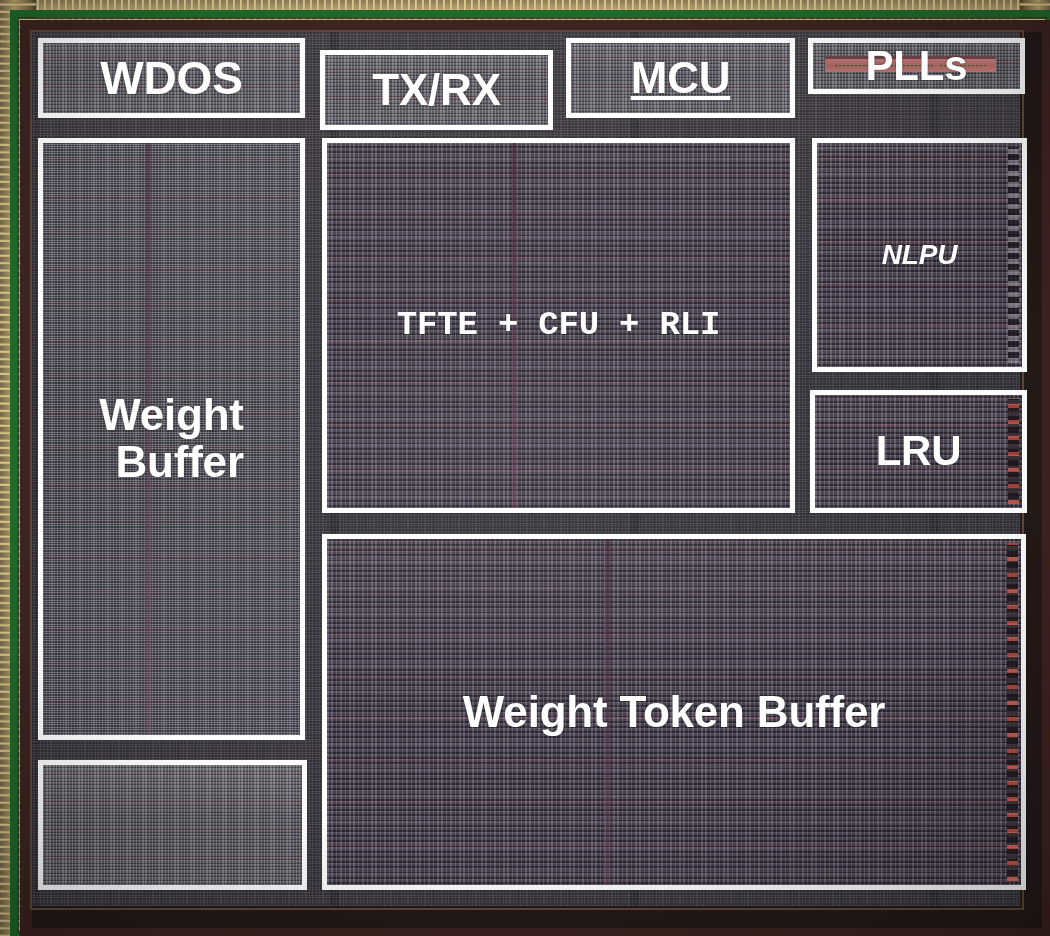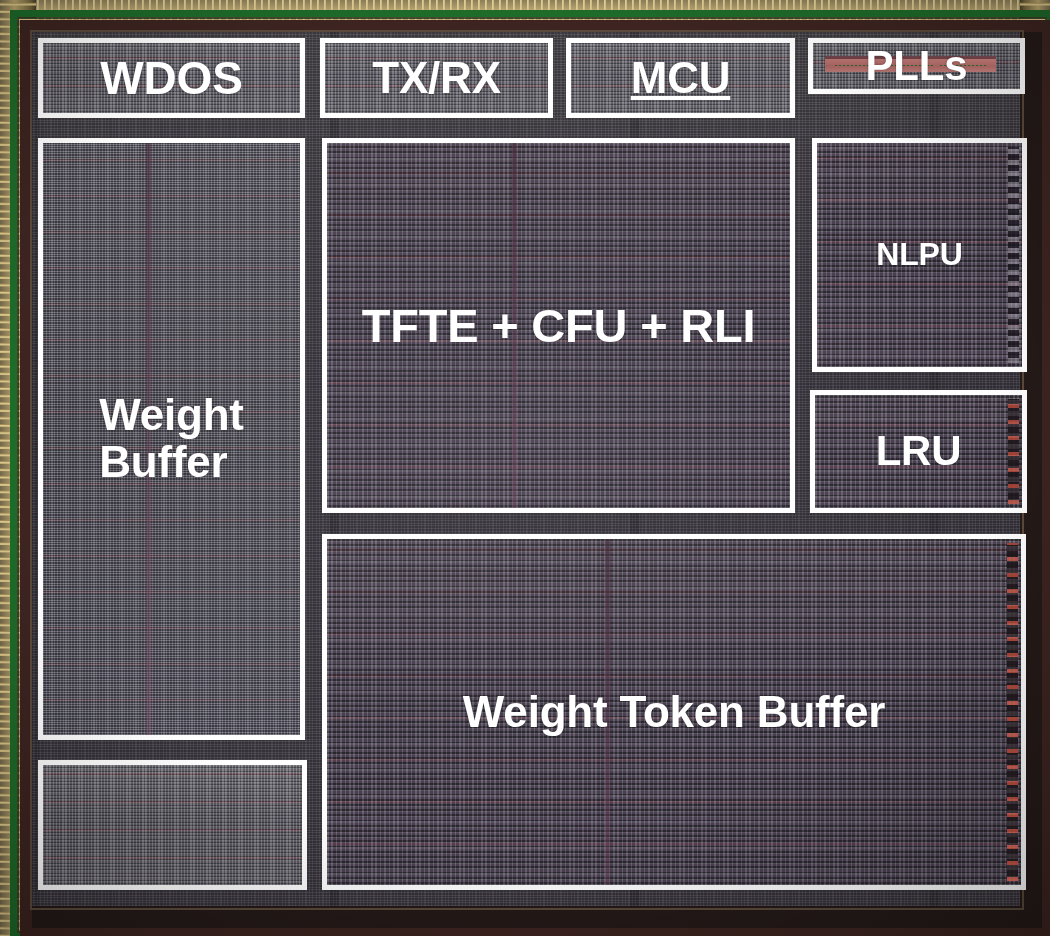--- a/index.html
+++ b/index.html
@@ -174,47 +174,47 @@
     content:"";position:absolute;
     left:40%;top:0;width:5px;height:100%;
     background:linear-gradient(180deg,rgba(70,40,60,.55),rgba(120,70,100,.35));
   }
 
   .label{
     position:relative;
     z-index:3;
     color:#ffffff;
     font-weight:bold;
-    text-align:left;
+    text-align:right;
     line-height:1.06;
     letter-spacing:-.2px;
     text-shadow:0 0 3px rgba(0,0,0,.30);
     white-space:pre-line;
     padding:0 6px;
   }
 
   
   #blk-wdos  {left:38px; top:38px;  width:267px; height:80px;}
-  #blk-txrx  {left:320px;top:38px;  width:233px; height:80px;}
+  #blk-txrx  {left:320px;top:50px;  width:233px; height:80px;}
   #blk-mcu   {left:566px;top:38px;  width:229px; height:80px;}
   #blk-plls  {left:808px;top:38px;  width:217px; height:56px;}
   #blk-wbuf  {left:38px; top:138px; width:267px; height:602px;}
   #blk-tfte  {left:322px;top:138px; width:473px; height:375px;}
   #blk-nlpu  {left:812px;top:138px; width:215px; height:234px;}
   #blk-lru   {left:810px;top:390px; width:217px; height:123px;}
   #blk-gtb   {left:322px;top:534px; width:704px; height:356px;}
   #blk-emac  {left:38px; top:760px; width:269px; height:130px;}
 
   #blk-wdos  .label{font-size:46px;}
   #blk-txrx  .label{font-size:44px;}
   #blk-mcu   .label{font-size:44px;text-decoration:underline;}
   #blk-plls  .label{font-size:42px;}
   #blk-wbuf  .label{font-size:44px;}
-  #blk-tfte  .label{font-size:47px;}
-  #blk-nlpu  .label{font-size:32px;}
+  #blk-tfte  .label{font-size:34px;font-family:Liberation Mono, monospace;}
+  #blk-nlpu  .label{font-size:28px;font-style:italic;}
   #blk-lru   .label{font-size:42px;}
   #blk-gtb   .label{font-size:44px;}
   #blk-emac  .label{font-size:44px;}
 
   
   #pll-macro{
     position:absolute;
     left:12px;top:13px;right:24px;bottom:17px;
     background:linear-gradient(180deg,#b2706d 0%,#a2615f 55%,#b07370 100%);
     border-top:3px solid #6a3f46;

